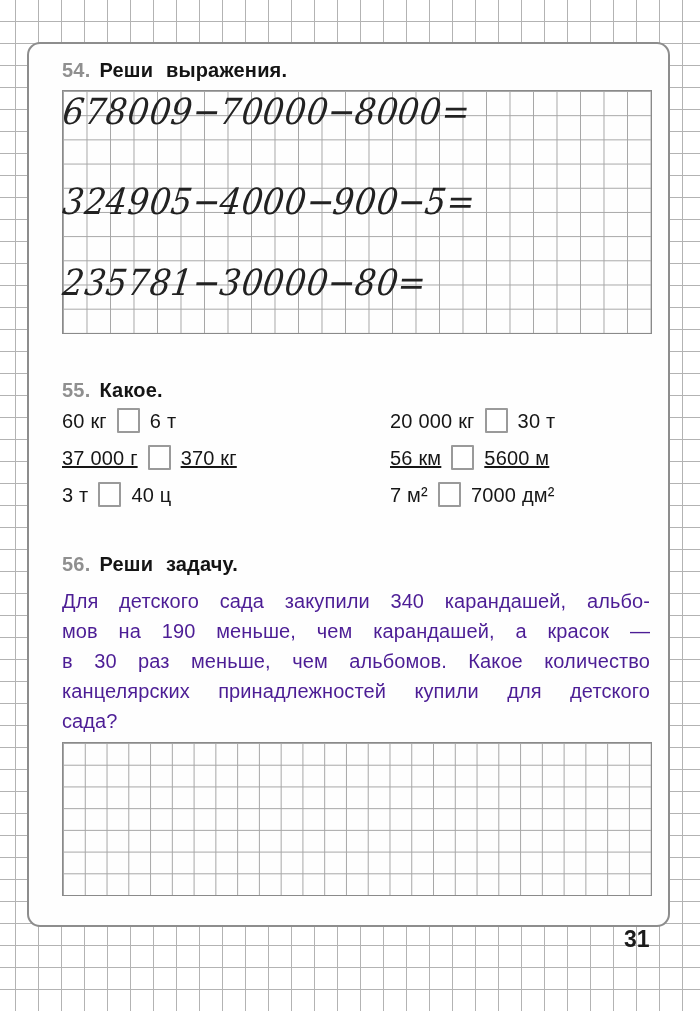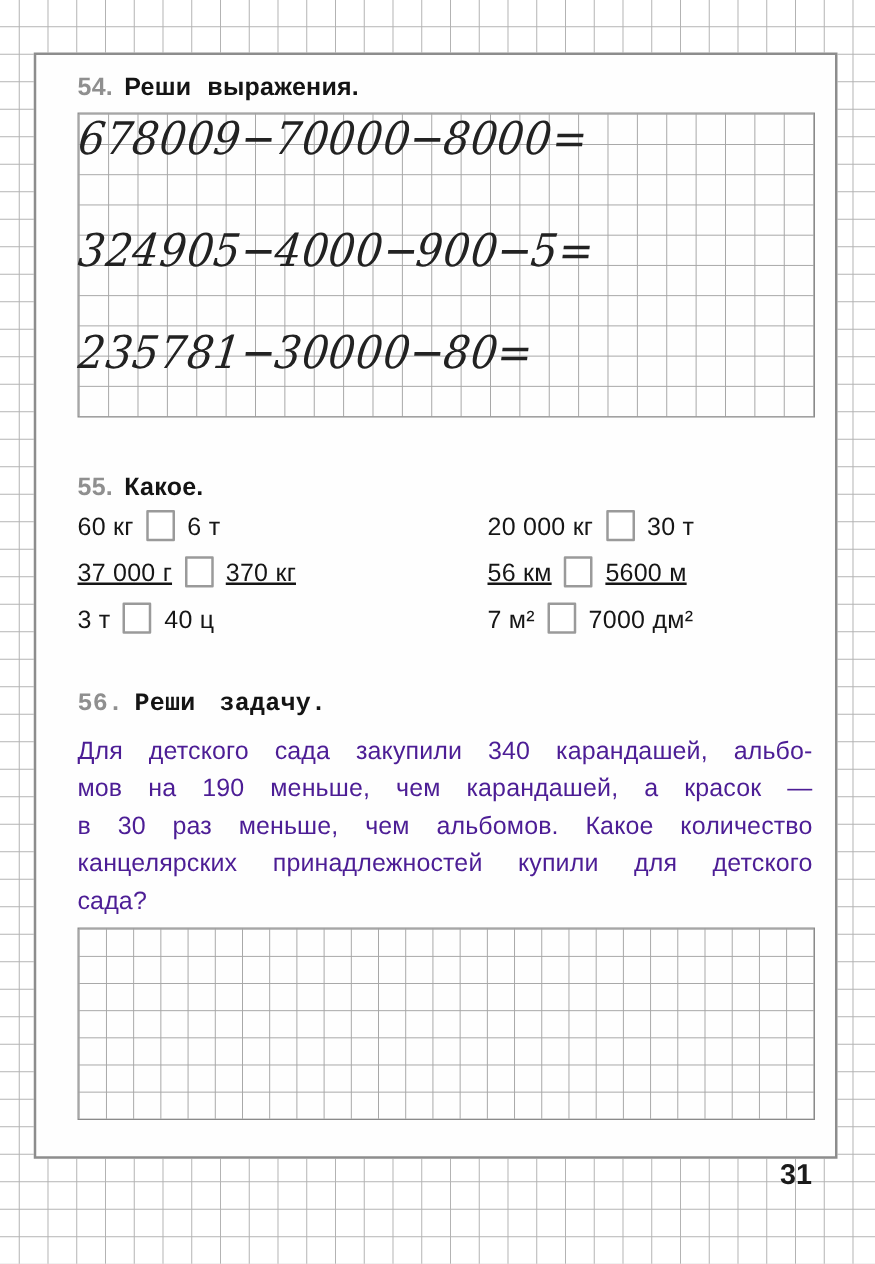--- a/index.html
+++ b/index.html
@@ -9,31 +9,31 @@
     background-image:
       linear-gradient(to right,#b3b3b3 1px,transparent 1px),
       linear-gradient(to bottom,#b3b3b3 1px,transparent 1px);
     background-size:23px 22px;
     background-position:-8px -1px;
     font-family:"Liberation Sans",sans-serif;
     color:#1a1a1a;
   }
   .sheet{
     position:absolute;left:27px;top:42px;width:639px;height:881px;
-    background:#fefefe;border:2px solid #8d8d8d;border-radius:0;
+    background:#fefefe;border:2px solid #8d8d8d;border-radius:13px;
   }
   .task-title{
     position:absolute;left:33px;height:24px;line-height:24px;
     font-size:20px;font-weight:700;letter-spacing:.2px;word-spacing:7px;color:#141414;
     white-space:nowrap;
   }
   .task-num{color:#8f8f8f;margin-right:9px;}
   .t54-title{top:14px;}
   .t55-title{top:334px;}
-  .t56-title{top:508px;font-family:Liberation Mono, monospace;}
+  .t56-title{top:508px;}
 
   .cellgrid{
     position:absolute;left:33px;width:588px;
     border:1px solid #8a8a8a;
     background-image:
       linear-gradient(to right,#a6a6a6 1px,transparent 1px),
       linear-gradient(to bottom,#a6a6a6 1px,transparent 1px);
     background-color:transparent;
   }
   .grid54{top:46px;height:242px;background-size:23.5px 24.2px;}

